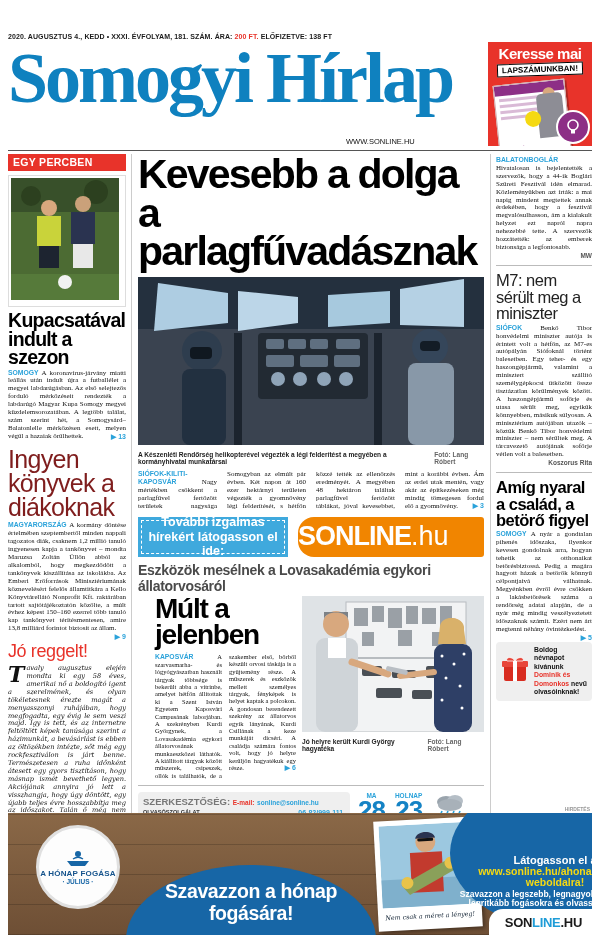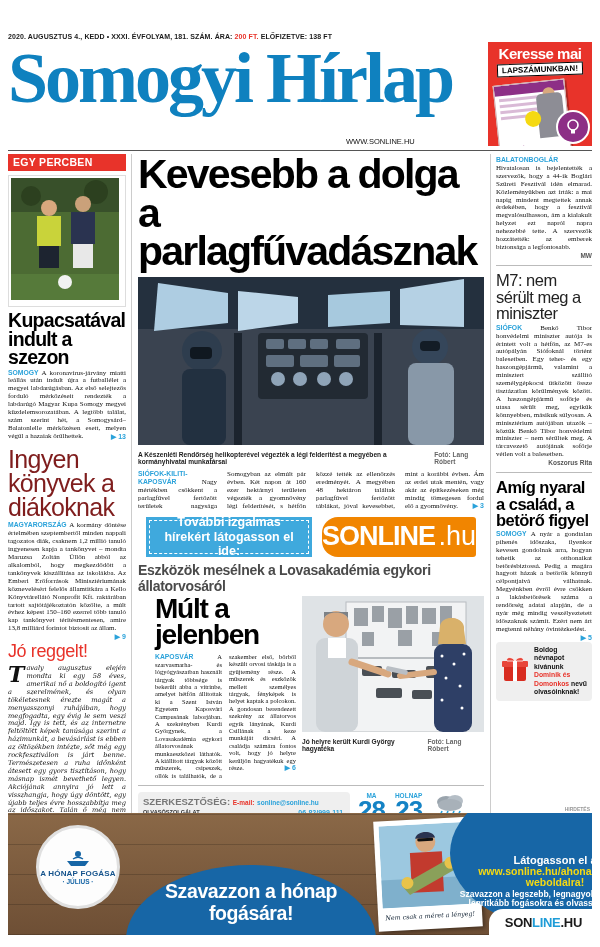--- a/index.html
+++ b/index.html
@@ -52,26 +52,26 @@
 
   
   .photo-frame { border:1px solid #ddd; padding:2px; background:#fff; margin-top:4px; }
 
   
   .main-head { font-weight:800; font-size:41px; line-height:.94; letter-spacing:-1.8px; color:#000; margin:1px 0 6px; }
   .cap-row { display:flex; justify-content:space-between; font-size:6.6px; font-weight:bold; color:#1a1a1a; margin-top:2px;}
   .credit { color:#666; font-weight:bold; }
   .intro { column-count:4; column-gap:10px; font-family:"Liberation Serif",serif; font-size:7px; line-height:1.15;
            text-align:justify; margin-top:5px; color:#111;}
-  .banner { display:flex; height:40px; margin:7px 8px 5px;gap:14px; }
+  .banner { display:flex; height:40px; margin:7px 0 5px;gap:14px; }
   .banner-left { flex:1; background:#3fa9dd; padding:3px; }
   .banner-left-in { height:100%; border:1.6px dashed #fff; display:flex; align-items:center; justify-content:center;
                     color:#fff; font-weight:bold; font-size:12.5px; text-align:center; line-height:1.15; padding:0 6px;}
-  .banner-right { width:154px; background:#f18500; border-radius:16px 3px 3px 16px; margin-left:-4px;
-                  display:flex; align-items:center; justify-content:space-between; color:#fff;}
+  .banner-right { width:186px; background:#f18500; border-radius:16px 3px 3px 16px; margin-left:-4px;
+                  display:flex; align-items:center; justify-content:flex-start; color:#fff;}
   .banner-right b { font-size:27px; letter-spacing:-1px; }
   .banner-right span.lu { font-size:27px; font-weight:400; }
   .kicker { font-size:14px; font-weight:bold; color:#4a4a4a; letter-spacing:-.3px; margin:5px 0 2px; }
   .mult { display:flex; gap:6px;margin-left:17px; }
   .mult-left { width:166px; }
   .mult-head { font-weight:800; font-size:28px; letter-spacing:-1.2px; line-height:.95; margin-bottom:4px; color:#000;}
   .mult-text { column-count:2; column-gap:7px; font-family:"Liberation Serif",serif; font-size:6.5px; line-height:1.14;
                text-align:justify; color:#111;}
   .mult-photo { flex:1; }
 

